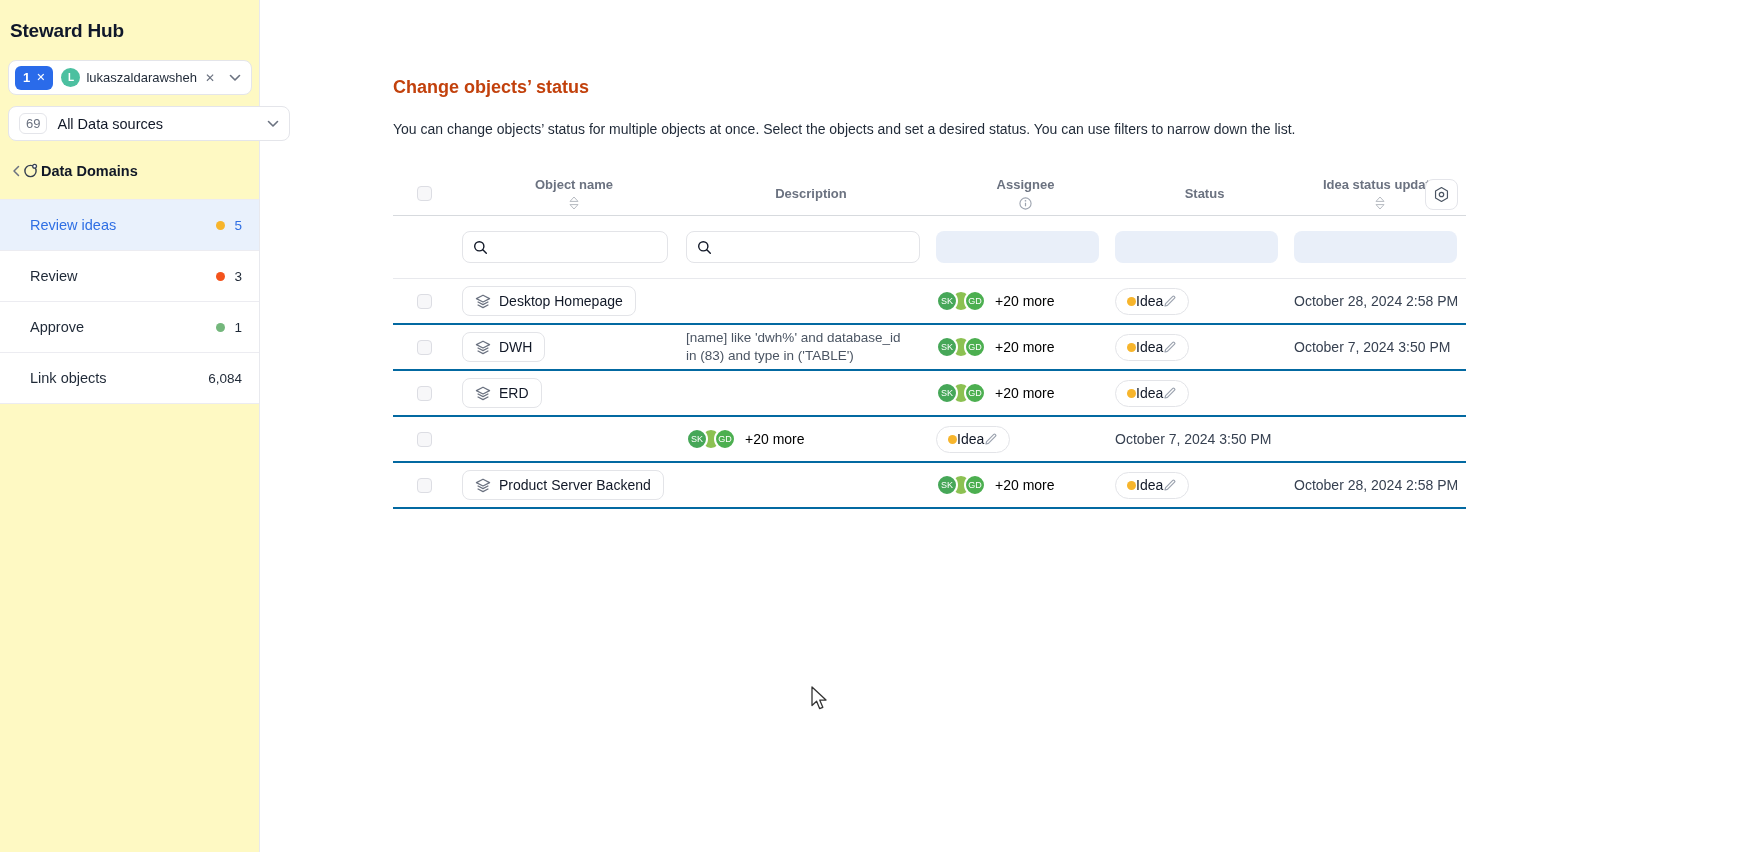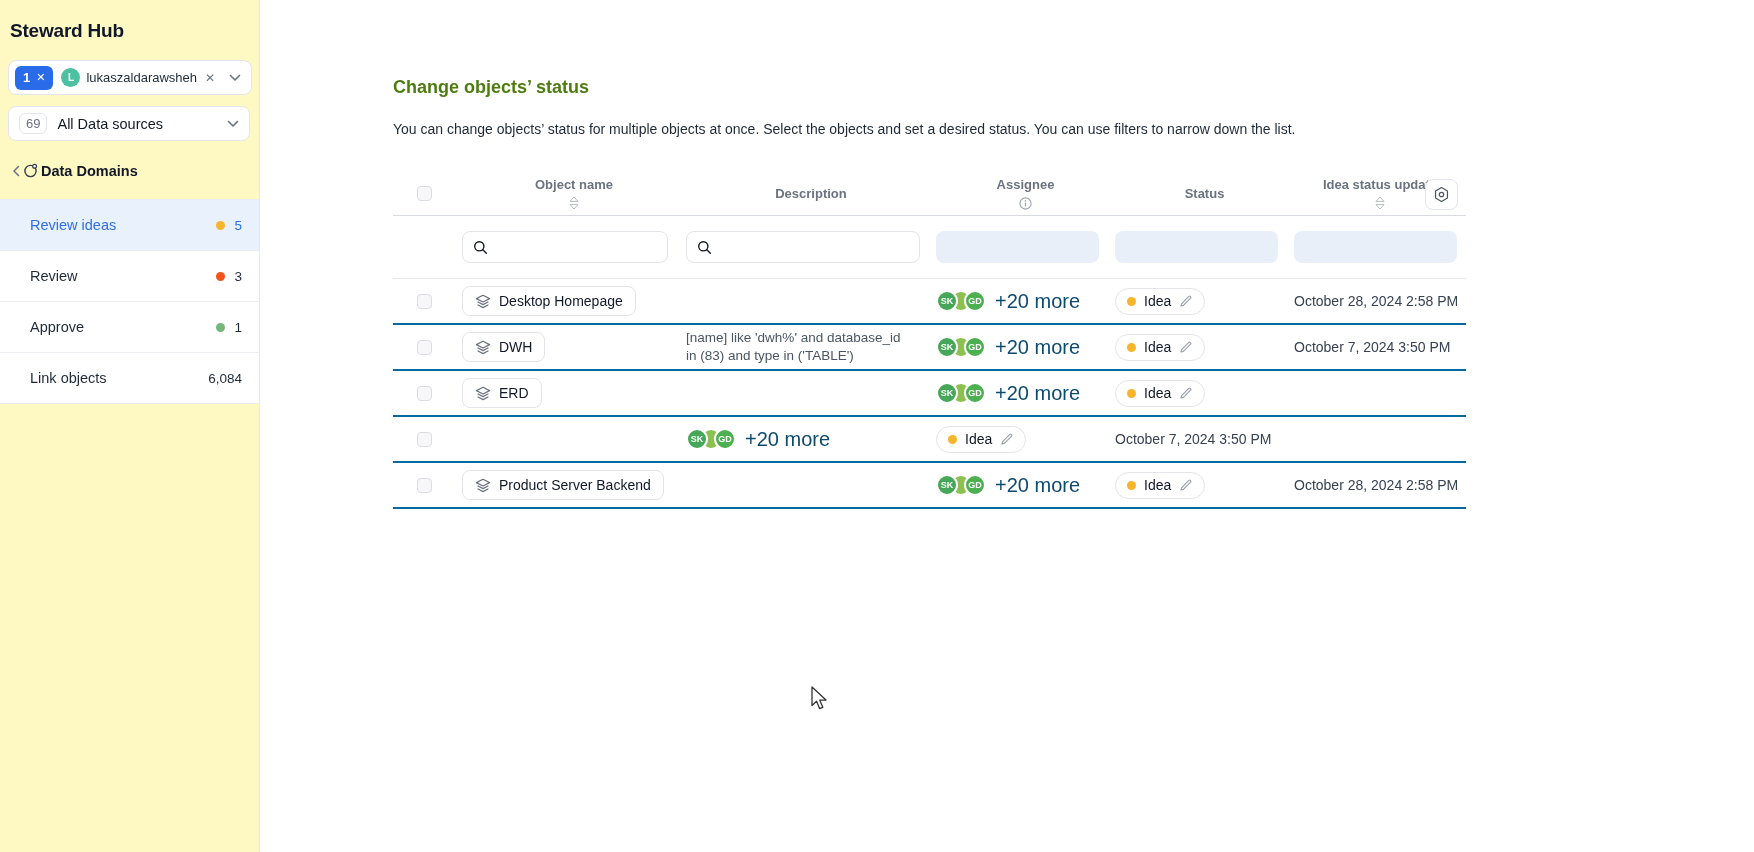--- a/index.html
+++ b/index.html
@@ -11,37 +11,37 @@
   .sidebar-title { margin:20px 0 0 10px; font-size:19px; font-weight:700; color:#0f172a; letter-spacing:-0.2px; }
 
   .user-filter { position:absolute; left:8px; top:60px; width:244px; height:35px; border:1px solid #e4e5ea; border-radius:8px; display:flex; align-items:center; padding:0 10px 0 6px; gap:8px; background:#fff; cursor:pointer; }
   .count-chip { display:flex; align-items:center; gap:6px; background:#2a6bea; color:#fff; border-radius:6px; height:24px; padding:0 8px; font-size:13px; font-weight:700; }
   .count-chip .x { font-size:11px; font-weight:400; cursor:pointer; }
   .user-chip { display:flex; align-items:center; gap:6px; font-size:13px; color:#1f2937; }
   .avatar-s { width:19px; height:19px; border-radius:50%; background:#4cc0a0; color:#fff; font-size:10px; font-weight:700; display:flex; align-items:center; justify-content:center; }
   .chip-x { color:#6b7280; font-size:12px; margin-left:2px; cursor:pointer; }
   .flex-spacer { margin-left:auto; }
 
-  .source-filter { position:absolute; left:8px; top:106px; width:242px; height:35px; border:1px solid #e4e5ea; border-radius:8px; display:flex; align-items:center; padding:0 10px; gap:10px; background:#fff; cursor:pointer; }
+  .source-filter { position:absolute; left:8px; top:106px; width:282px; height:35px; border:1px solid #e4e5ea; border-radius:8px; display:flex; align-items:center; padding:0 10px; gap:10px; background:#fff; cursor:pointer; }
   .count-badge { border:1px solid #e4e5ea; border-radius:6px; padding:2px 6px; font-size:13px; color:#6b7280; }
   .source-label { font-size:14.5px; color:#111827; }
 
   .domains-row { position:absolute; left:12px; top:162px; display:flex; align-items:center; gap:2px; }
   .domains-label { font-size:14.5px; font-weight:600; color:#111827; }
 
   .menu { position:absolute; left:0; right:0; top:199px; border-top:1px solid #ececf1; }
   .menu-item { height:51px; display:flex; align-items:center; padding:0 17px 0 30px; border-bottom:1px solid #ececf1; font-size:14.5px; color:#1f2937; cursor:pointer; background:#fff; }
   .menu-item.active { background:#e9f1fc; color:#2f6fe4; }
   .menu-count { margin-left:auto; display:flex; align-items:center; gap:9px; font-size:13.5px; color:#1f2937; }
   .menu-item.active .menu-count { color:#2f6fe4; }
   .dot { width:9px; height:9px; border-radius:50%; flex:0 0 auto; }
 
   
   .main { position:absolute; left:393px; top:0; width:1073px; }
-  .page-title { margin-top:77px; font-size:18px; font-weight:700; color:#4d7c0f; }
+  .page-title { margin-top:77px; font-size:18px; font-weight:700; color:#c2410c; }
   .page-desc { margin-top:23px; font-size:14px; color:#1f2937; }
 
   .table { margin-top:46px; }
   .grid { display:grid; grid-template-columns:69px 224px 250px 179px 179px 172px; align-items:center; }
   .thead { position:relative; height:33px; border-bottom:1px solid #d7dade; }
   .th { display:flex; align-items:center; gap:5px; font-size:13px; font-weight:600; color:#6b7280;flex-direction:column; }
   .settings-btn { position:absolute; right:8px; top:-4px; width:33px; height:31px; border:1px solid #e4e5ea; border-radius:8px; background:#fff; display:flex; align-items:center; justify-content:center; cursor:pointer; }
 
   .filter-row { height:63px; border-bottom:1px solid #e8e9ed; }
   .search-box { position:relative; height:32px; border:1px solid #e3e4e8; border-radius:8px; background:#fff; display:flex; align-items:center; }
@@ -49,25 +49,25 @@
   .search-ic { position:absolute; left:10px; top:8px; }
   .w-name { width:206px; } .w-desc { width:234px; }
   .skeleton { height:32px; width:163px; background:#e9eff9; border-radius:8px; }
 
   .trow { height:46px; border-bottom:2px solid #0369a1; }
   .checkbox { width:15px; height:15px; border:1px solid #dcdde3; border-radius:4px; background:#f7f7f9; margin-left:24px; cursor:pointer; }
   .obj-chip { display:inline-flex; align-items:center; gap:8px; height:30px; border:1px solid #e3e4e8; border-radius:8px; padding:0 12px; font-size:14px; color:#111827; background:#fff; cursor:pointer; max-width:215px; white-space:nowrap; }
   .desc-cell { font-size:13.5px; line-height:1.3; color:#4b5563; padding-right:22px; }
   .assignee-cell { display:flex; align-items:center; }
   .avatars { display:flex; align-items:center; }
-  .av { width:22px; height:22px; border-radius:50%; border:2px solid #fff; color:#fff; font-size:9px; font-weight:700; display:flex; align-items:center; justify-content:center; }
+  .av { width:22px; height:22px; border-radius:50%; border:2px solid #fff; color:#fff; font-size:9px; font-weight:400; display:flex; align-items:center; justify-content:center; }
   .av + .av { margin-left:-8px; }
   .av.z3 { position:relative; z-index:3; } .av.z1 { position:relative; z-index:1; } .av.z2 { position:relative; z-index:2; }
-  .more-link { margin-left:9px; font-size:20px; color:#0c4a6e; cursor:pointer; }
-  .status-pill { display:inline-flex; align-items:center; gap:8px; height:27px; border:1px solid #e3e4e8; border-radius:14px; padding:0 11px; background:#fff; cursor:pointer; }
+  .more-link { margin-left:9px; font-size:14px; color:#000000; cursor:pointer; }
+  .status-pill { display:inline-flex; align-items:center; gap:0; height:27px; border:1px solid #e3e4e8; border-radius:14px; padding:0 11px; background:#fff; cursor:pointer; }
   .status-pill .label { font-size:14px; color:#111827; }
   .date-cell { font-size:14px; color:#374151; }
 
   .cursor { position:absolute; left:808px; top:686px; z-index:50; pointer-events:none; }
   svg { display:block; }
 </style>
 </head>
 <body>
 
 <div class="stage">

